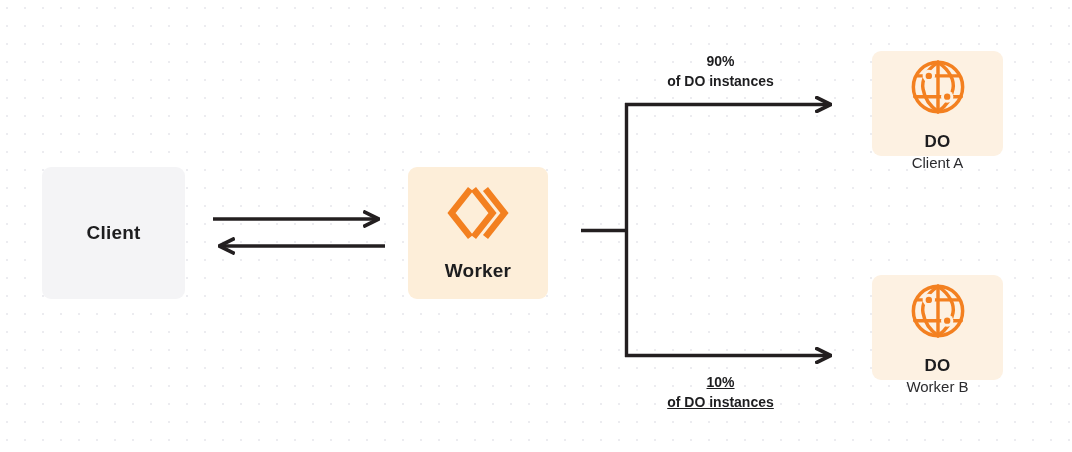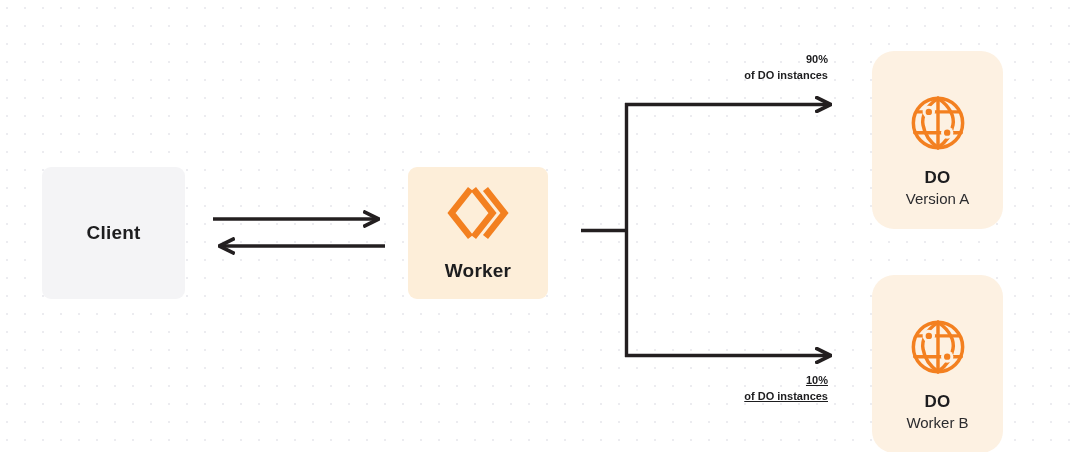--- a/index.html
+++ b/index.html
@@ -55,24 +55,23 @@
   #worker-node .node-title {
     font-size: 19px;
     font-weight: bold;
     color: #1d1d1f;
     letter-spacing: 0.2px;
   }
 
   
   .do-node {
     left: 872px;
-    width: 131px; height: 178px;
+    width: 131px; height: 105px;
     background: #fdf1e2;
     padding-top: 24px;
-    border-radius: 22px;
   }
   #do-a-node { top: 51px; }
   #do-b-node { top: 275px; }
   .do-node .node-icon { margin-bottom: 11px; }
   .do-node .node-title {
     font-size: 17px;
     font-weight: bold;
     color: #1d1d1f;
     letter-spacing: 0.3px;
     line-height: 1.25;
@@ -88,22 +87,22 @@
   #connectors {
     position: absolute;
     left: 0; top: 0;
     width: 1072px; height: 452px;
     pointer-events: none;
   }
 
   
   .edge-label {
     position: absolute;
-    text-align: right;
-    font-size: 11px;
+    text-align: center;
+    font-size: 14px;
     font-weight: bold;
     color: #1d1d1f;
     line-height: 1.42;
     white-space: nowrap;
   }
   #label-top    { left: 613px; top: 52px;  width: 215px; }
   #label-bottom { left: 613px; top: 373px; width: 215px; text-decoration: underline; }
   .edge-label .pct { display: block; }
   .edge-label .desc { display: block; }
 </style>
@@ -165,21 +164,21 @@
           <path d="M 30 4.5 C 43 13 47 24 45.5 32 C 44 41 38 50 30 55.5"></path>
         </g>
 
         <circle cx="20.5" cy="18.5" r="6.4" fill="#fdf1e2"></circle>
         <circle cx="20.5" cy="18.5" r="3.3" fill="#f38020"></circle>
         <circle cx="39.5" cy="40" r="6.4" fill="#fdf1e2"></circle>
         <circle cx="39.5" cy="40" r="3.3" fill="#f38020"></circle>
       </svg>
     </span>
     <span class="node-title">DO</span>
-    <span class="node-subtitle">Version A</span>
+    <span class="node-subtitle">Client A</span>
   </div>
 
   <div class="node do-node" id="do-b-node">
     <span class="node-icon">
       <svg width="58" height="58" viewBox="0 0 60 60" aria-hidden="true">
         <g fill="none" stroke="#f38020" stroke-width="3.6" stroke-linecap="round">
           <circle cx="30" cy="30" r="25.5"></circle>
           <line x1="30" y1="4.5" x2="30" y2="55.5"></line>
           <line x1="8" y1="18.5" x2="52" y2="18.5"></line>
           <line x1="6" y1="40" x2="54" y2="40"></line>

